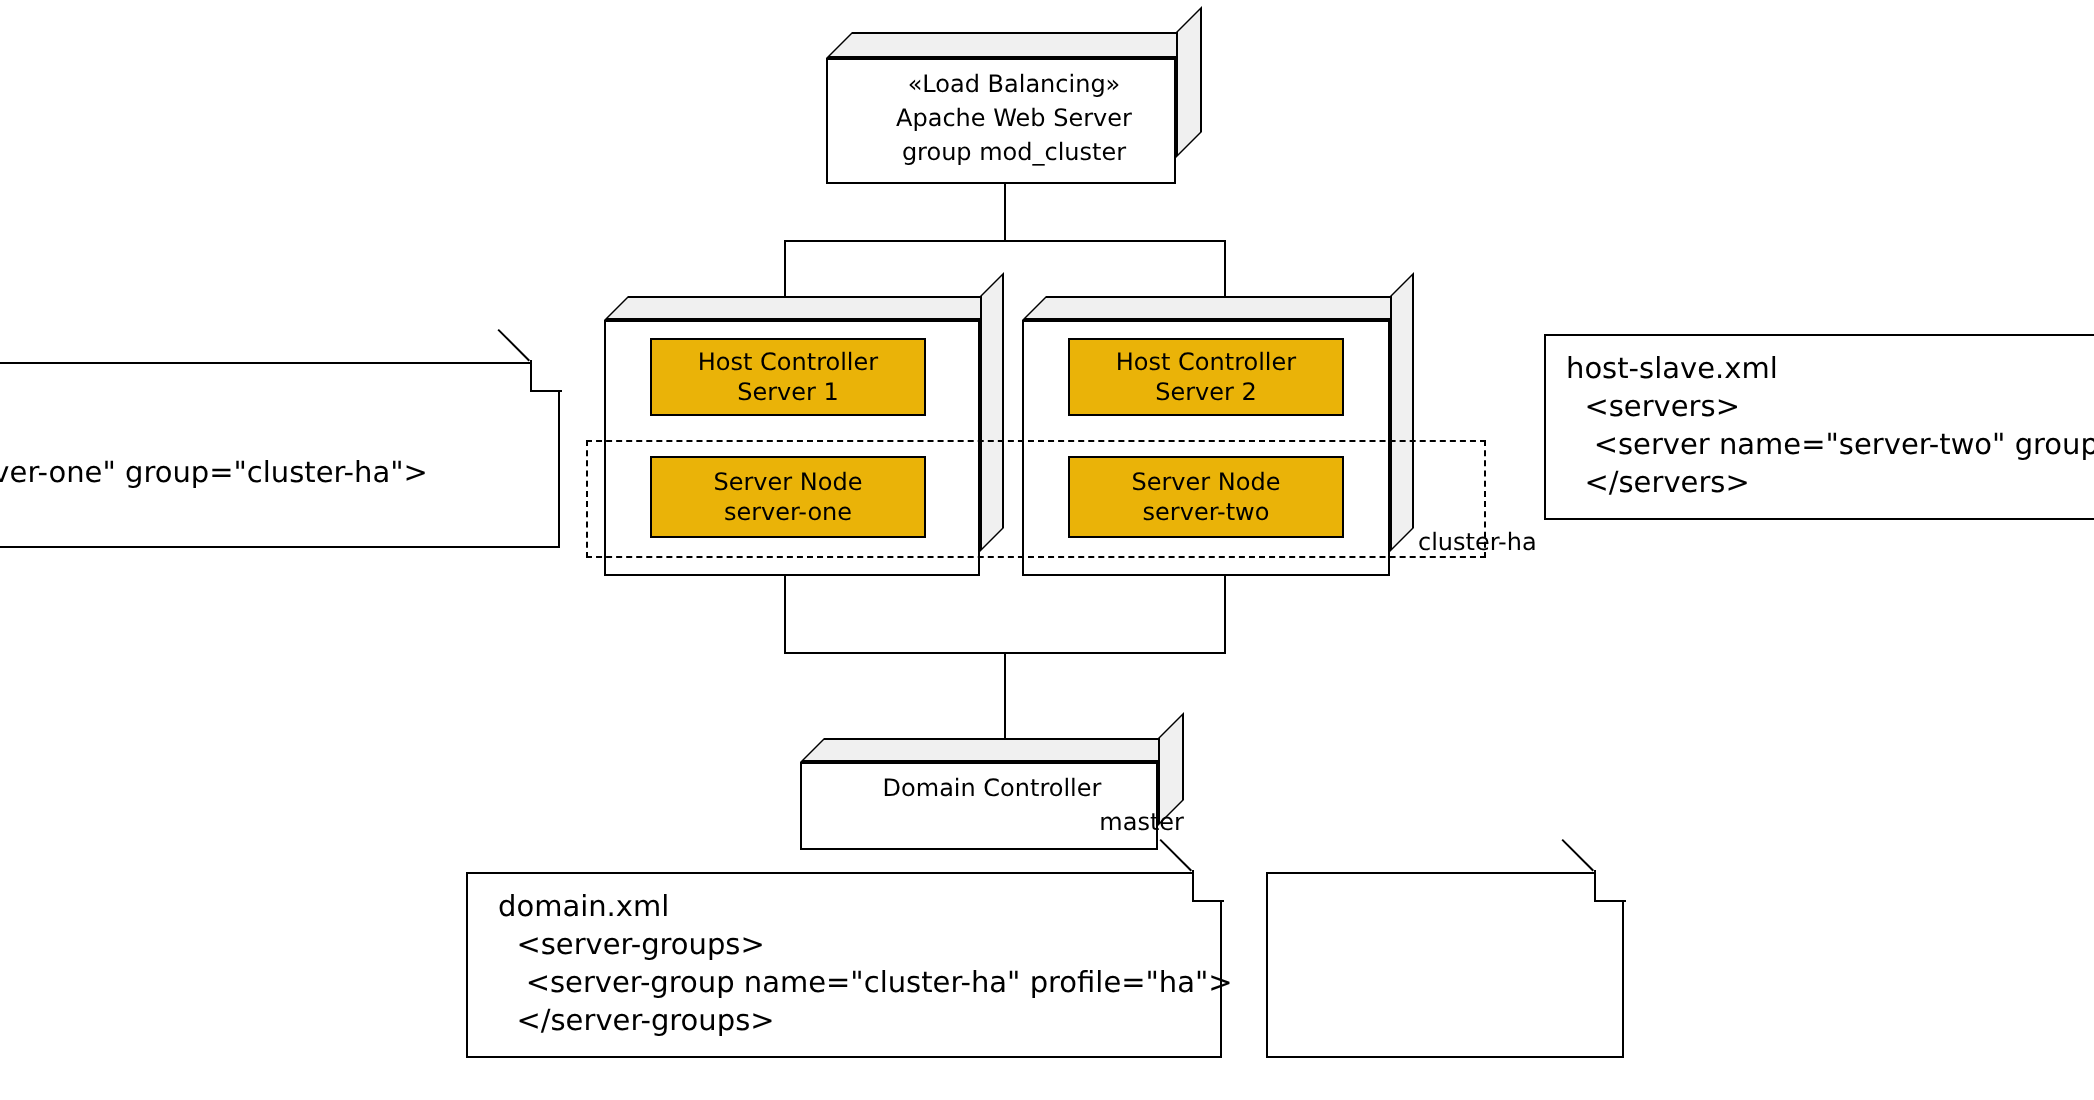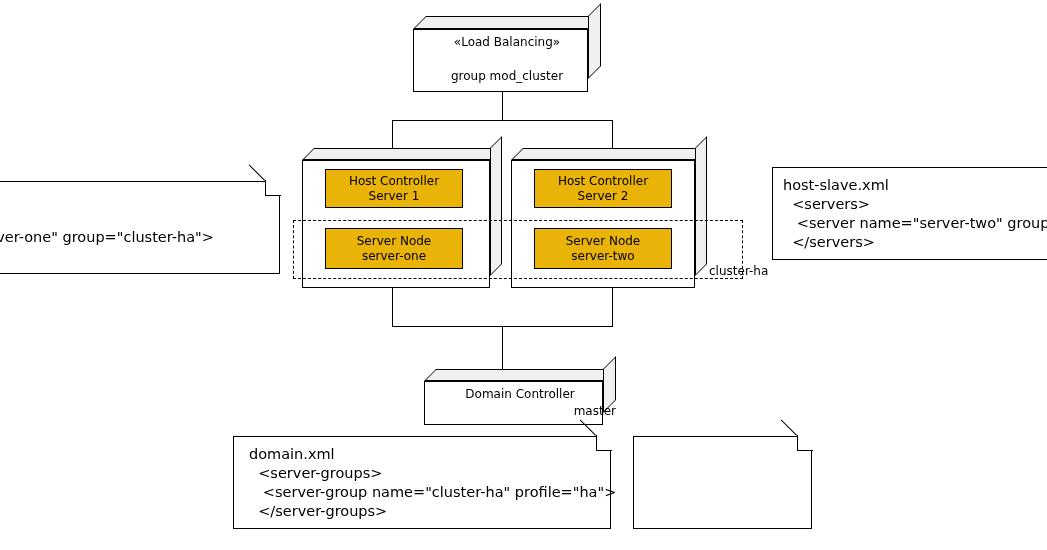--- a/index.html
+++ b/index.html
@@ -58,20 +58,21 @@
   <div class="ln-h" style="left:392px;top:326px;width:221px;"></div>
   <div class="ln-v" style="left:502px;top:326px;height:60px;"></div>
 
   <div class="node" style="left:413px;top:16px;width:188px;height:76px;">
     <div class="top" style="left:0;top:0;width:175px;height:13px;
                 transform:skewX(-45deg);transform-origin:bottom left;"></div>
     <div class="side" style="left:175px;top:0;width:13px;height:63px;
                 transform:skewY(-45deg);transform-origin:top left;"></div>
     <div class="face" style="top:13px;width:175px;height:63px;"></div>
     <div class="lbl t15" style="top:19px;">«Load Balancing»</div>
+    <div class="lbl t15" style="top:36px;">Apache Web Server</div>
     <div class="lbl t15" style="top:53px;">group mod_cluster</div>
   </div>
 
   <div class="node" style="left:302px;top:148px;width:200px;height:140px;">
     <div class="top" style="left:0;top:0;width:188px;height:12px;
                 transform:skewX(-45deg);transform-origin:bottom left;"></div>
     <div class="side" style="left:188px;top:0;width:12px;height:128px;
                 transform:skewY(-45deg);transform-origin:top left;"></div>
     <div class="face" style="top:12px;width:188px;height:128px;"></div>
   </div>
@@ -90,21 +91,21 @@
   <div class="inner t15" style="left:325px;top:169px;width:138px;height:39px;">Host Controller
 Server 1</div>
   <div class="inner t15" style="left:325px;top:228px;width:138px;height:41px;">Server Node
 server-one</div>
 
   <div class="inner t15" style="left:534px;top:169px;width:138px;height:39px;">Host Controller
 Server 2</div>
   <div class="inner t15" style="left:534px;top:228px;width:138px;height:41px;">Server Node
 server-two</div>
 
-  <div class="node" style="left:424px;top:369px;width:192px;height:56px;">
+  <div class="node" style="left:400px;top:369px;width:192px;height:56px;">
     <div class="top" style="left:0;top:0;width:179px;height:12px;
                 transform:skewX(-45deg);transform-origin:bottom left;"></div>
     <div class="side" style="left:179px;top:0;width:13px;height:44px;
                 transform:skewY(-45deg);transform-origin:top left;"></div>
     <div class="face" style="top:12px;width:179px;height:44px;"></div>
     <div class="lbl t15" style="top:18px;">Domain Controller</div>
     <div class="lbl t15" style="top:35px;text-align:right;">master</div>
   </div>
 
   <div class="note" style="left:-88px;top:181px;width:368px;height:93px;">

